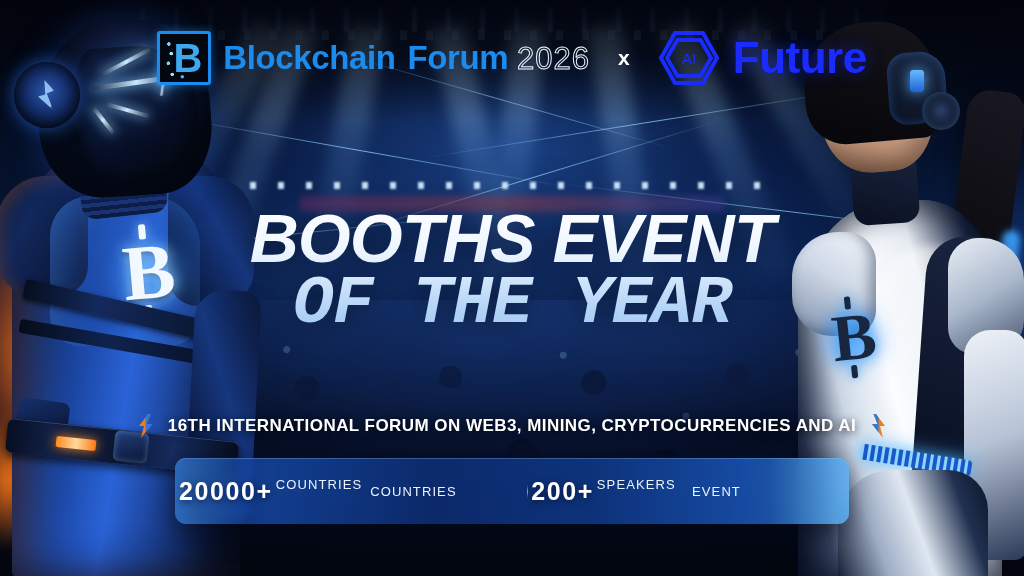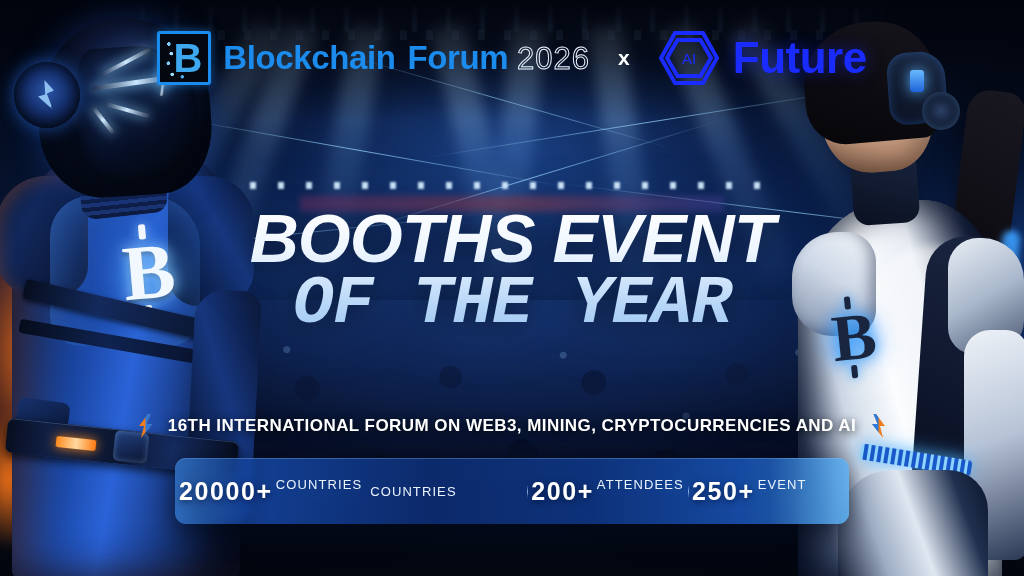--- a/index.html
+++ b/index.html
@@ -688,22 +688,21 @@
     <div class="stats">
       <div class="stat">
         <div class="stat-num">20000+</div>
         <div class="stat-label">COUNTRIES</div>
       </div>
       <div class="stat">
         <div class="stat-label">COUNTRIES</div>
       </div>
       <div class="stat">
         <div class="stat-num">200+</div>
-        <div class="stat-label">ATTENDEES</div>
+        <div class="stat-label">SPEAKERS</div>
       </div>
       <div class="stat">
-        <div class="stat-num">250+</div>
         <div class="stat-label">EVENT</div>
       </div>
     </div>
 
   </div>
 </div>
 
 </body></html>

